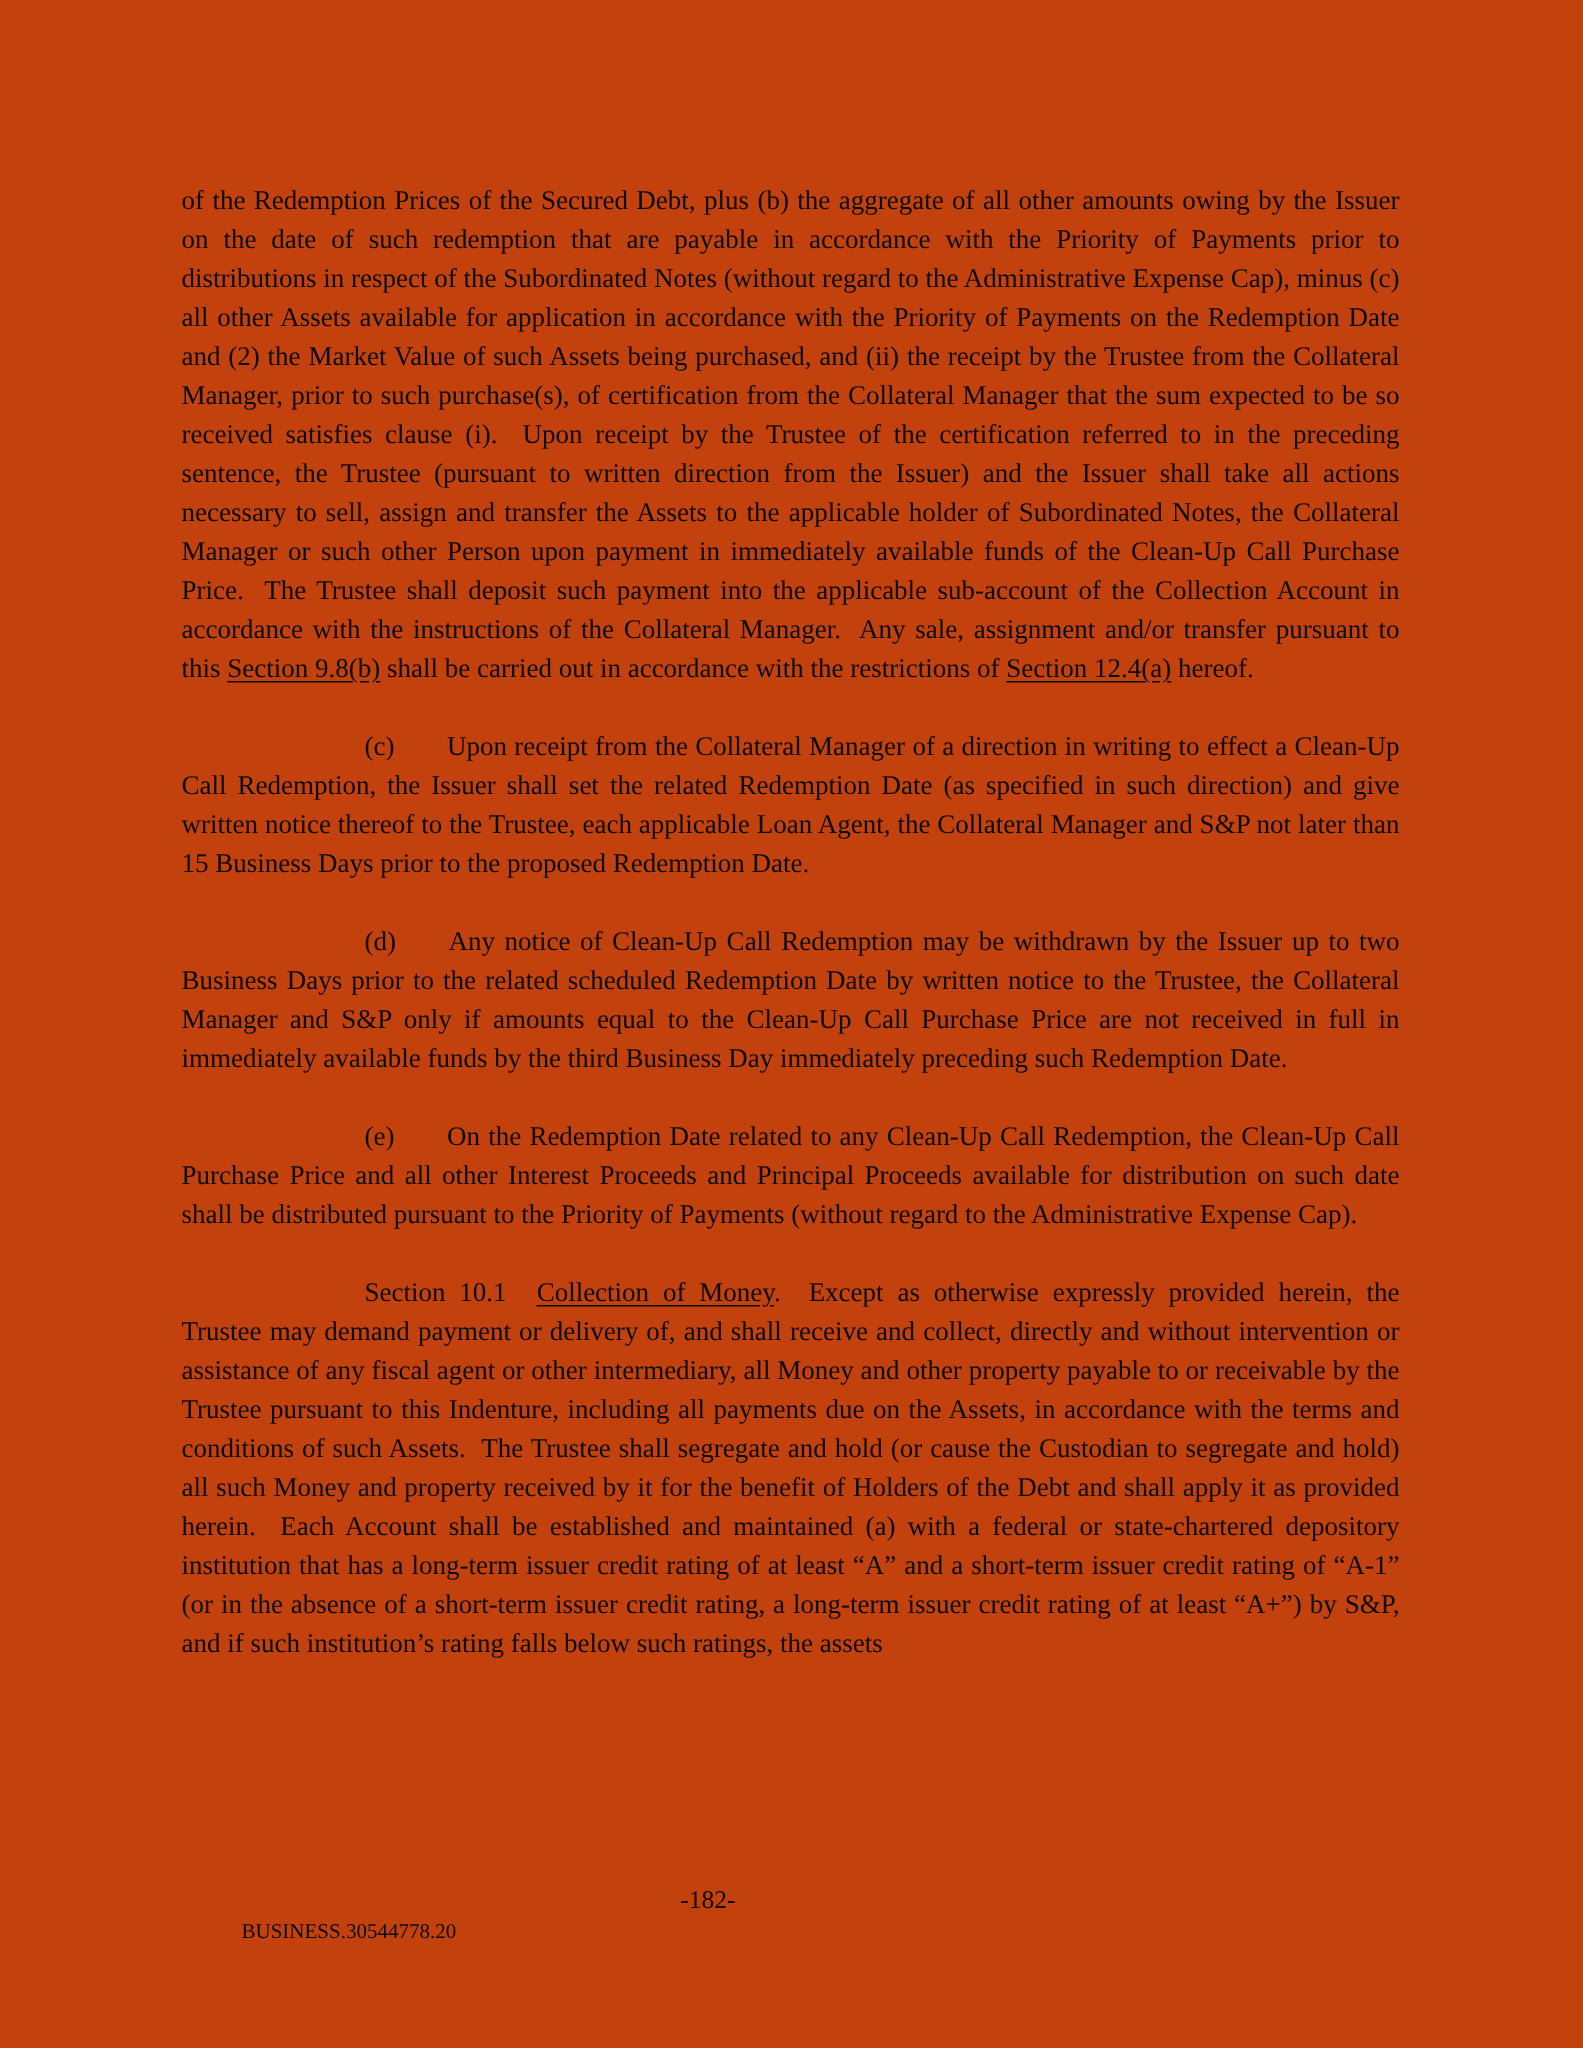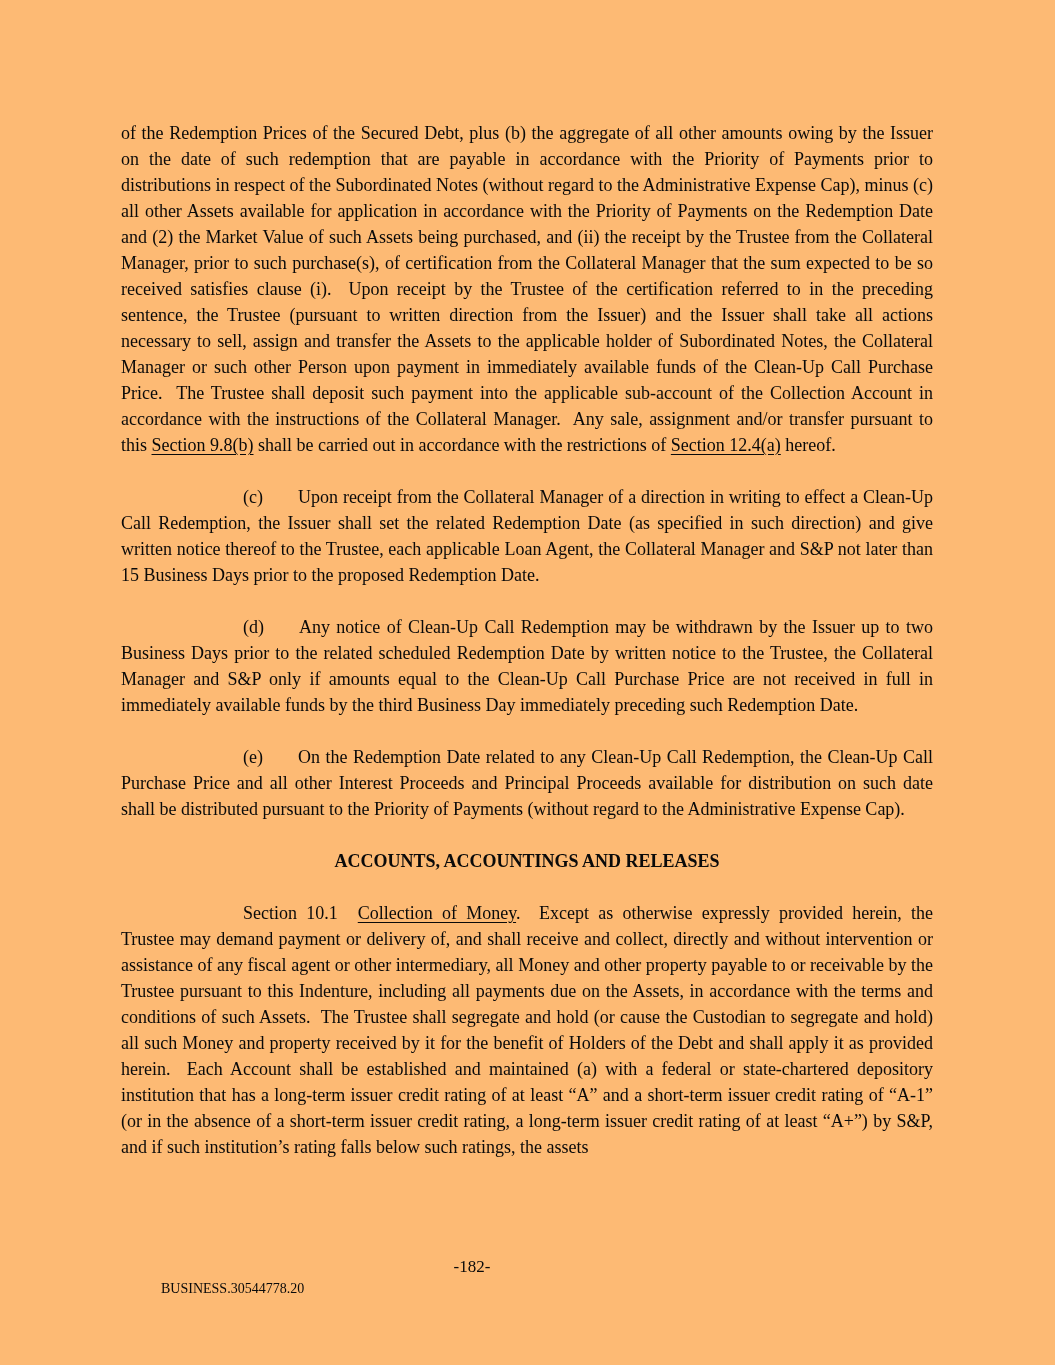--- a/index.html
+++ b/index.html
@@ -4,21 +4,21 @@
 <style>
   html, body {
     margin: 0;
     padding: 0;
     background: #e9e9e9;
   }
   .page {
     position: relative;
     width: 1055px;
     height: 1365px;
-    background: #fdba74;
+    background: #c2410c;
     font-family: "Liberation Serif", "DejaVu Serif", serif;
     color: #0a0a0a;
     overflow: hidden;
     margin: 0 auto;
   }
   .content {
     position: absolute;
     left: 121px;
     top: 120px;
     width: 812px;
@@ -67,21 +67,20 @@
 
     <p class="para"><span>of the Redemption Prices of the Secured Debt, plus (b) the aggregate of all other amounts owing by the Issuer on the date of such redemption that are payable in accordance with the Priority of Payments prior to distributions in respect of the Subordinated Notes (without regard to the Administrative Expense Cap), minus (c) all other Assets available for application in accordance with the Priority of Payments on the Redemption Date and (2) the Market Value of such Assets being purchased, and (ii) the receipt by the Trustee from the Collateral Manager, prior to such purchase(s), of certification from the Collateral Manager that the sum expected to be so received satisfies clause (i).&nbsp; Upon receipt by the Trustee of the certification referred to in the preceding sentence, the Trustee (pursuant to written direction from the Issuer) and the Issuer shall take all actions necessary to sell, assign and transfer the Assets to the applicable holder of Subordinated Notes, the Collateral Manager or such other Person upon payment in immediately available funds of the Clean-Up Call Purchase Price.&nbsp; The Trustee shall deposit such payment into the applicable sub-account of the Collection Account in accordance with the instructions of the Collateral Manager.&nbsp; Any sale, assignment and/or transfer pursuant to this </span><span class="u">Section 9.8(b)</span><span> shall be carried out in accordance with the restrictions of </span><span class="u">Section 12.4(a)</span><span> hereof.</span></p>
 
     <p class="para"><span class="indent"></span><span>(c)</span><span class="tab"></span><span>Upon receipt from the Collateral Manager of a direction in writing to effect a Clean-Up Call Redemption, the Issuer shall set the related Redemption Date (as specified in such direction) and give written notice thereof to the Trustee, each applicable Loan Agent, the Collateral Manager and S&amp;P not later than 15 Business Days prior to the proposed Redemption Date.</span></p>
 
     <p class="para"><span class="indent"></span><span>(d)</span><span class="tab"></span><span>Any notice of Clean-Up Call Redemption may be withdrawn by the Issuer up to two Business Days prior to the related scheduled Redemption Date by written notice to the Trustee, the Collateral Manager and S&amp;P only if amounts equal to the Clean-Up Call Purchase Price are not received in full in immediately available funds by the third Business Day immediately preceding such Redemption Date.</span></p>
 
     <p class="para"><span class="indent"></span><span>(e)</span><span class="tab"></span><span>On the Redemption Date related to any Clean-Up Call Redemption, the Clean-Up Call Purchase Price and all other Interest Proceeds and Principal Proceeds available for distribution on such date shall be distributed pursuant to the Priority of Payments (without regard to the Administrative Expense Cap).</span></p>
 
 
-    <h2 class="heading">ACCOUNTS, ACCOUNTINGS AND RELEASES</h2>
 
     <p class="para"><span class="indent"></span><span>Section 10.1</span><span class="tab-sm"></span><span class="u">Collection of Money</span><span>.&nbsp; Except as otherwise expressly provided herein, the Trustee may demand payment or delivery of, and shall receive and collect, directly and without intervention or assistance of any fiscal agent or other intermediary, all Money and other property payable to or receivable by the Trustee pursuant to this Indenture, including all payments due on the Assets, in accordance with the terms and conditions of such Assets.&nbsp; The Trustee shall segregate and hold (or cause the Custodian to segregate and hold) all such Money and property received by it for the benefit of Holders of the Debt and shall apply it as provided herein.&nbsp; Each Account shall be established and maintained (a) with a federal or state-chartered depository institution that has a long-term issuer credit rating of at least “A” and a short-term issuer credit rating of “A-1” (or in the absence of a short-term issuer credit rating, a long-term issuer credit rating of at least “A+”) by S&amp;P, and if such institution’s rating falls below such ratings, the assets</span></p>
 
   </div>
 
   <div class="footer-page-num">-182-</div>
   <div class="footer-doc-id">BUSINESS.30544778.20</div>
 </div>
 
 </body></html>

